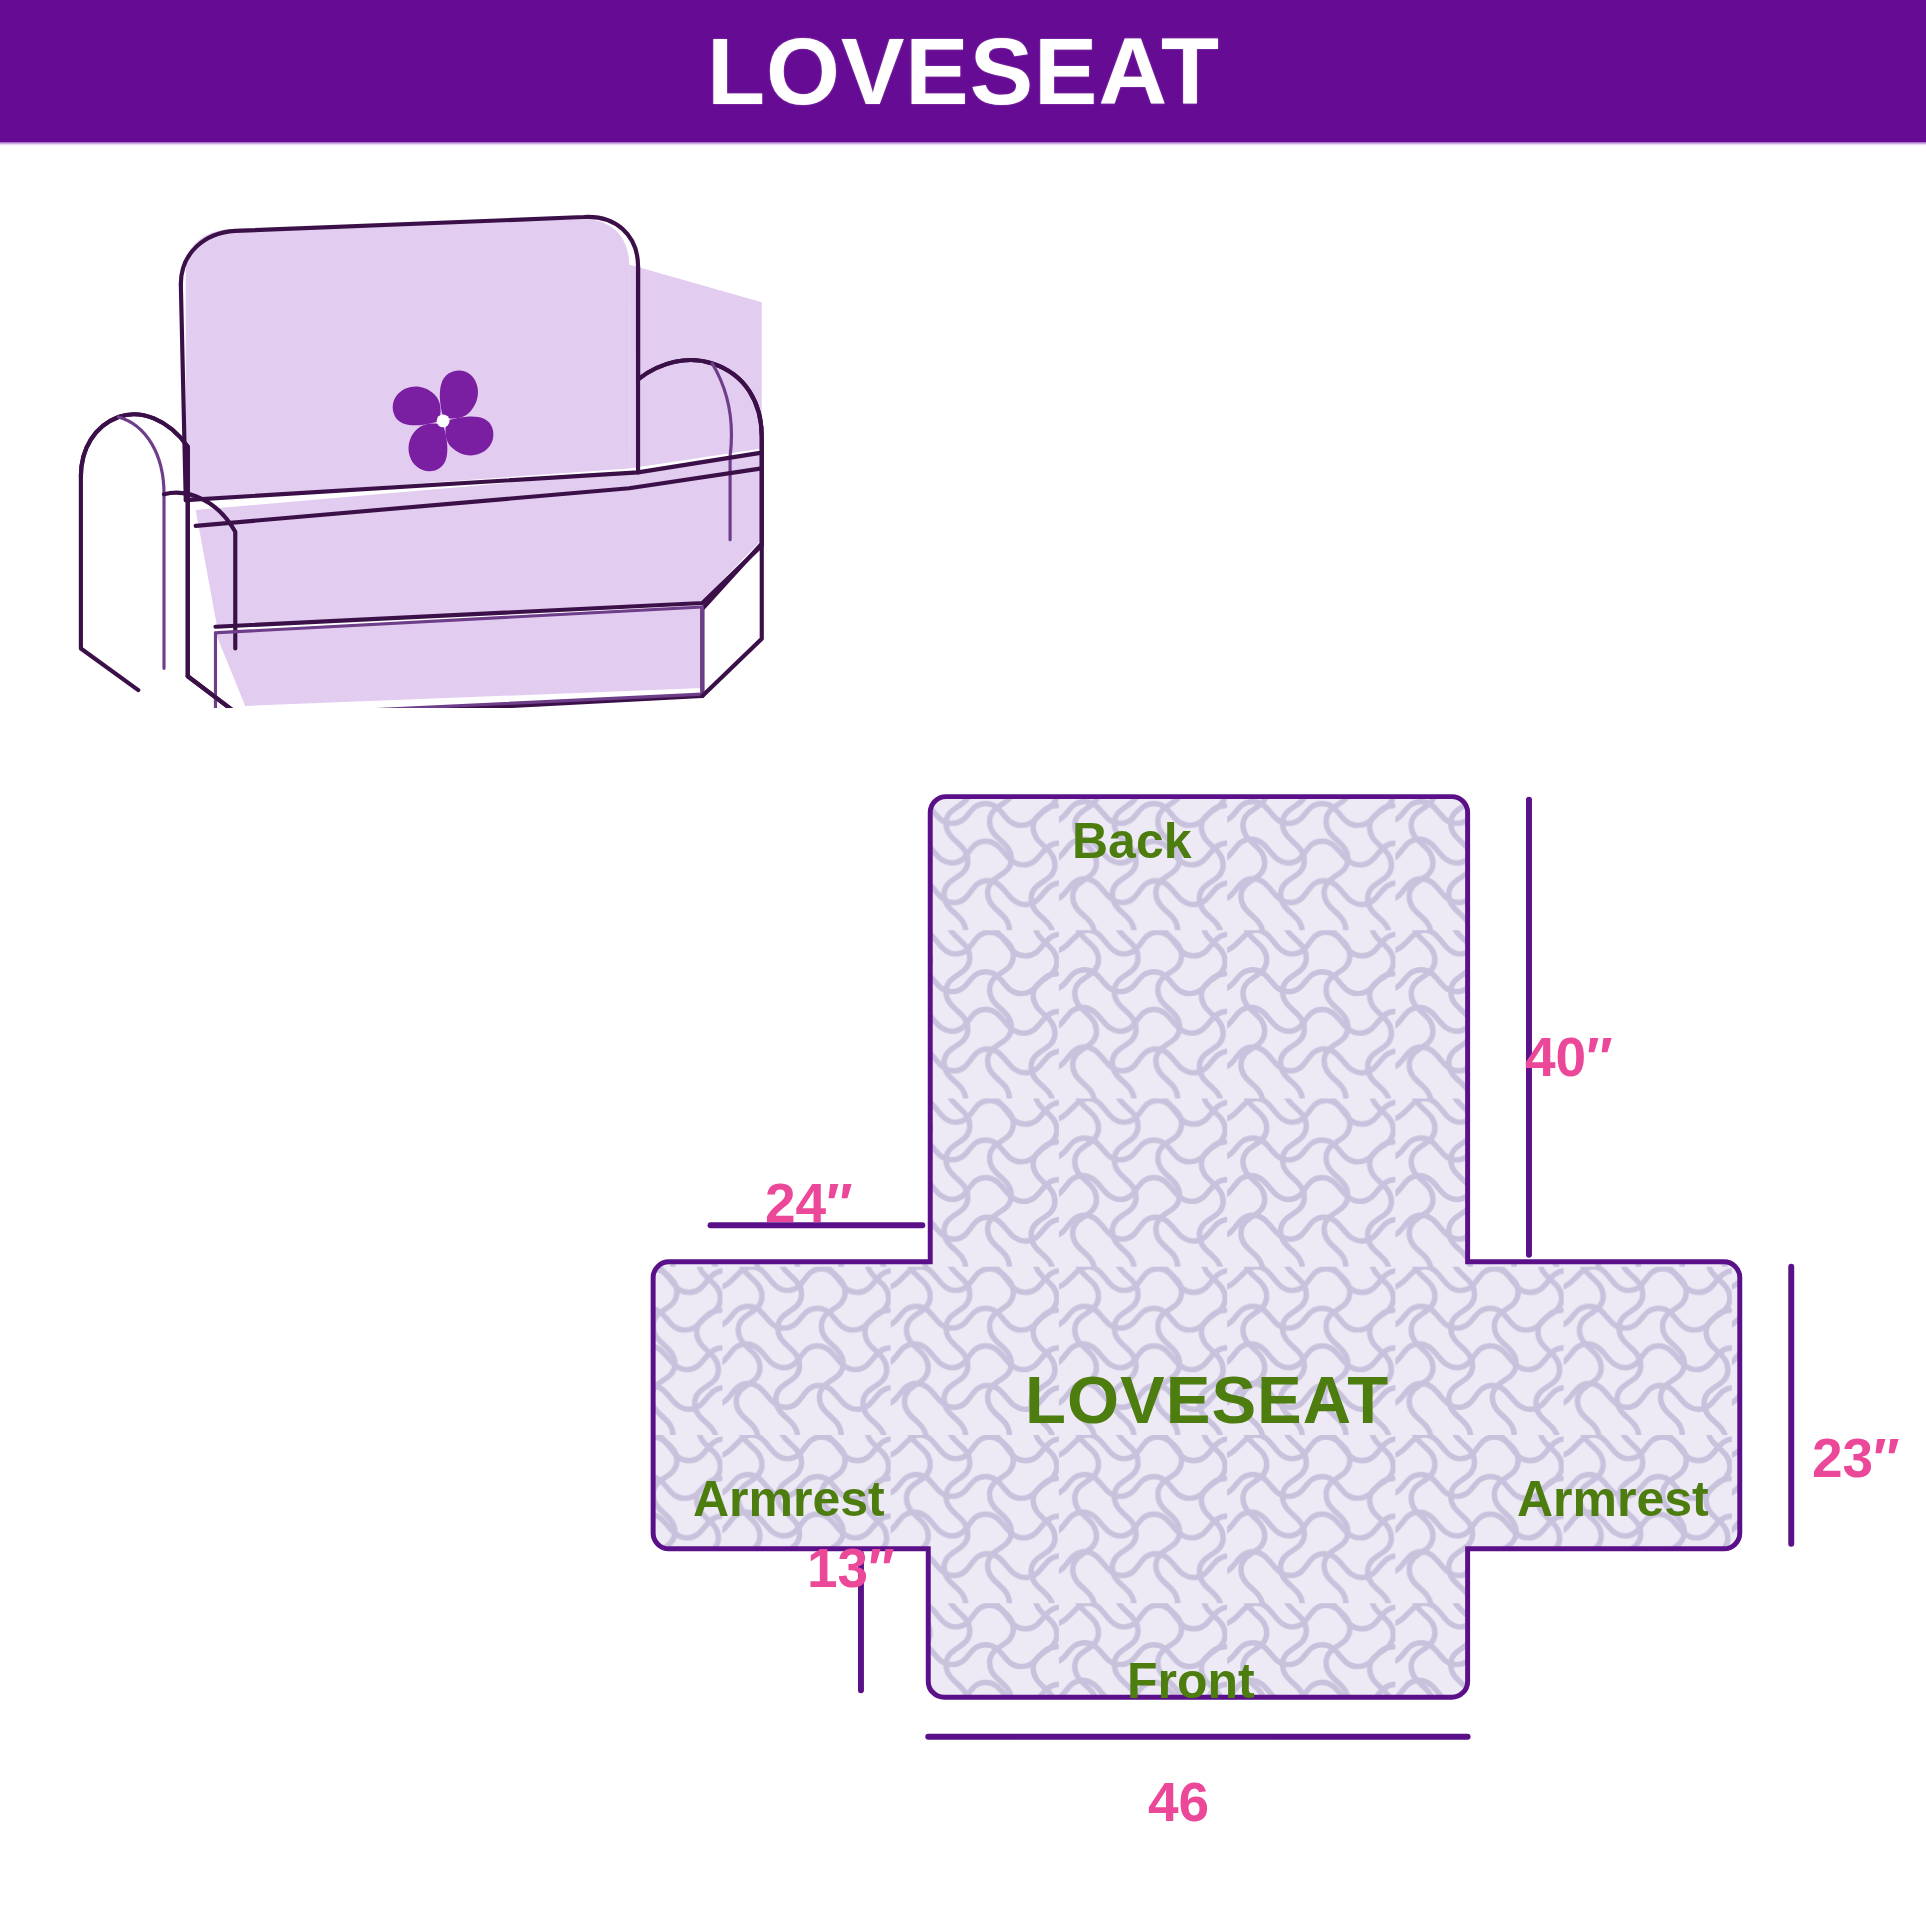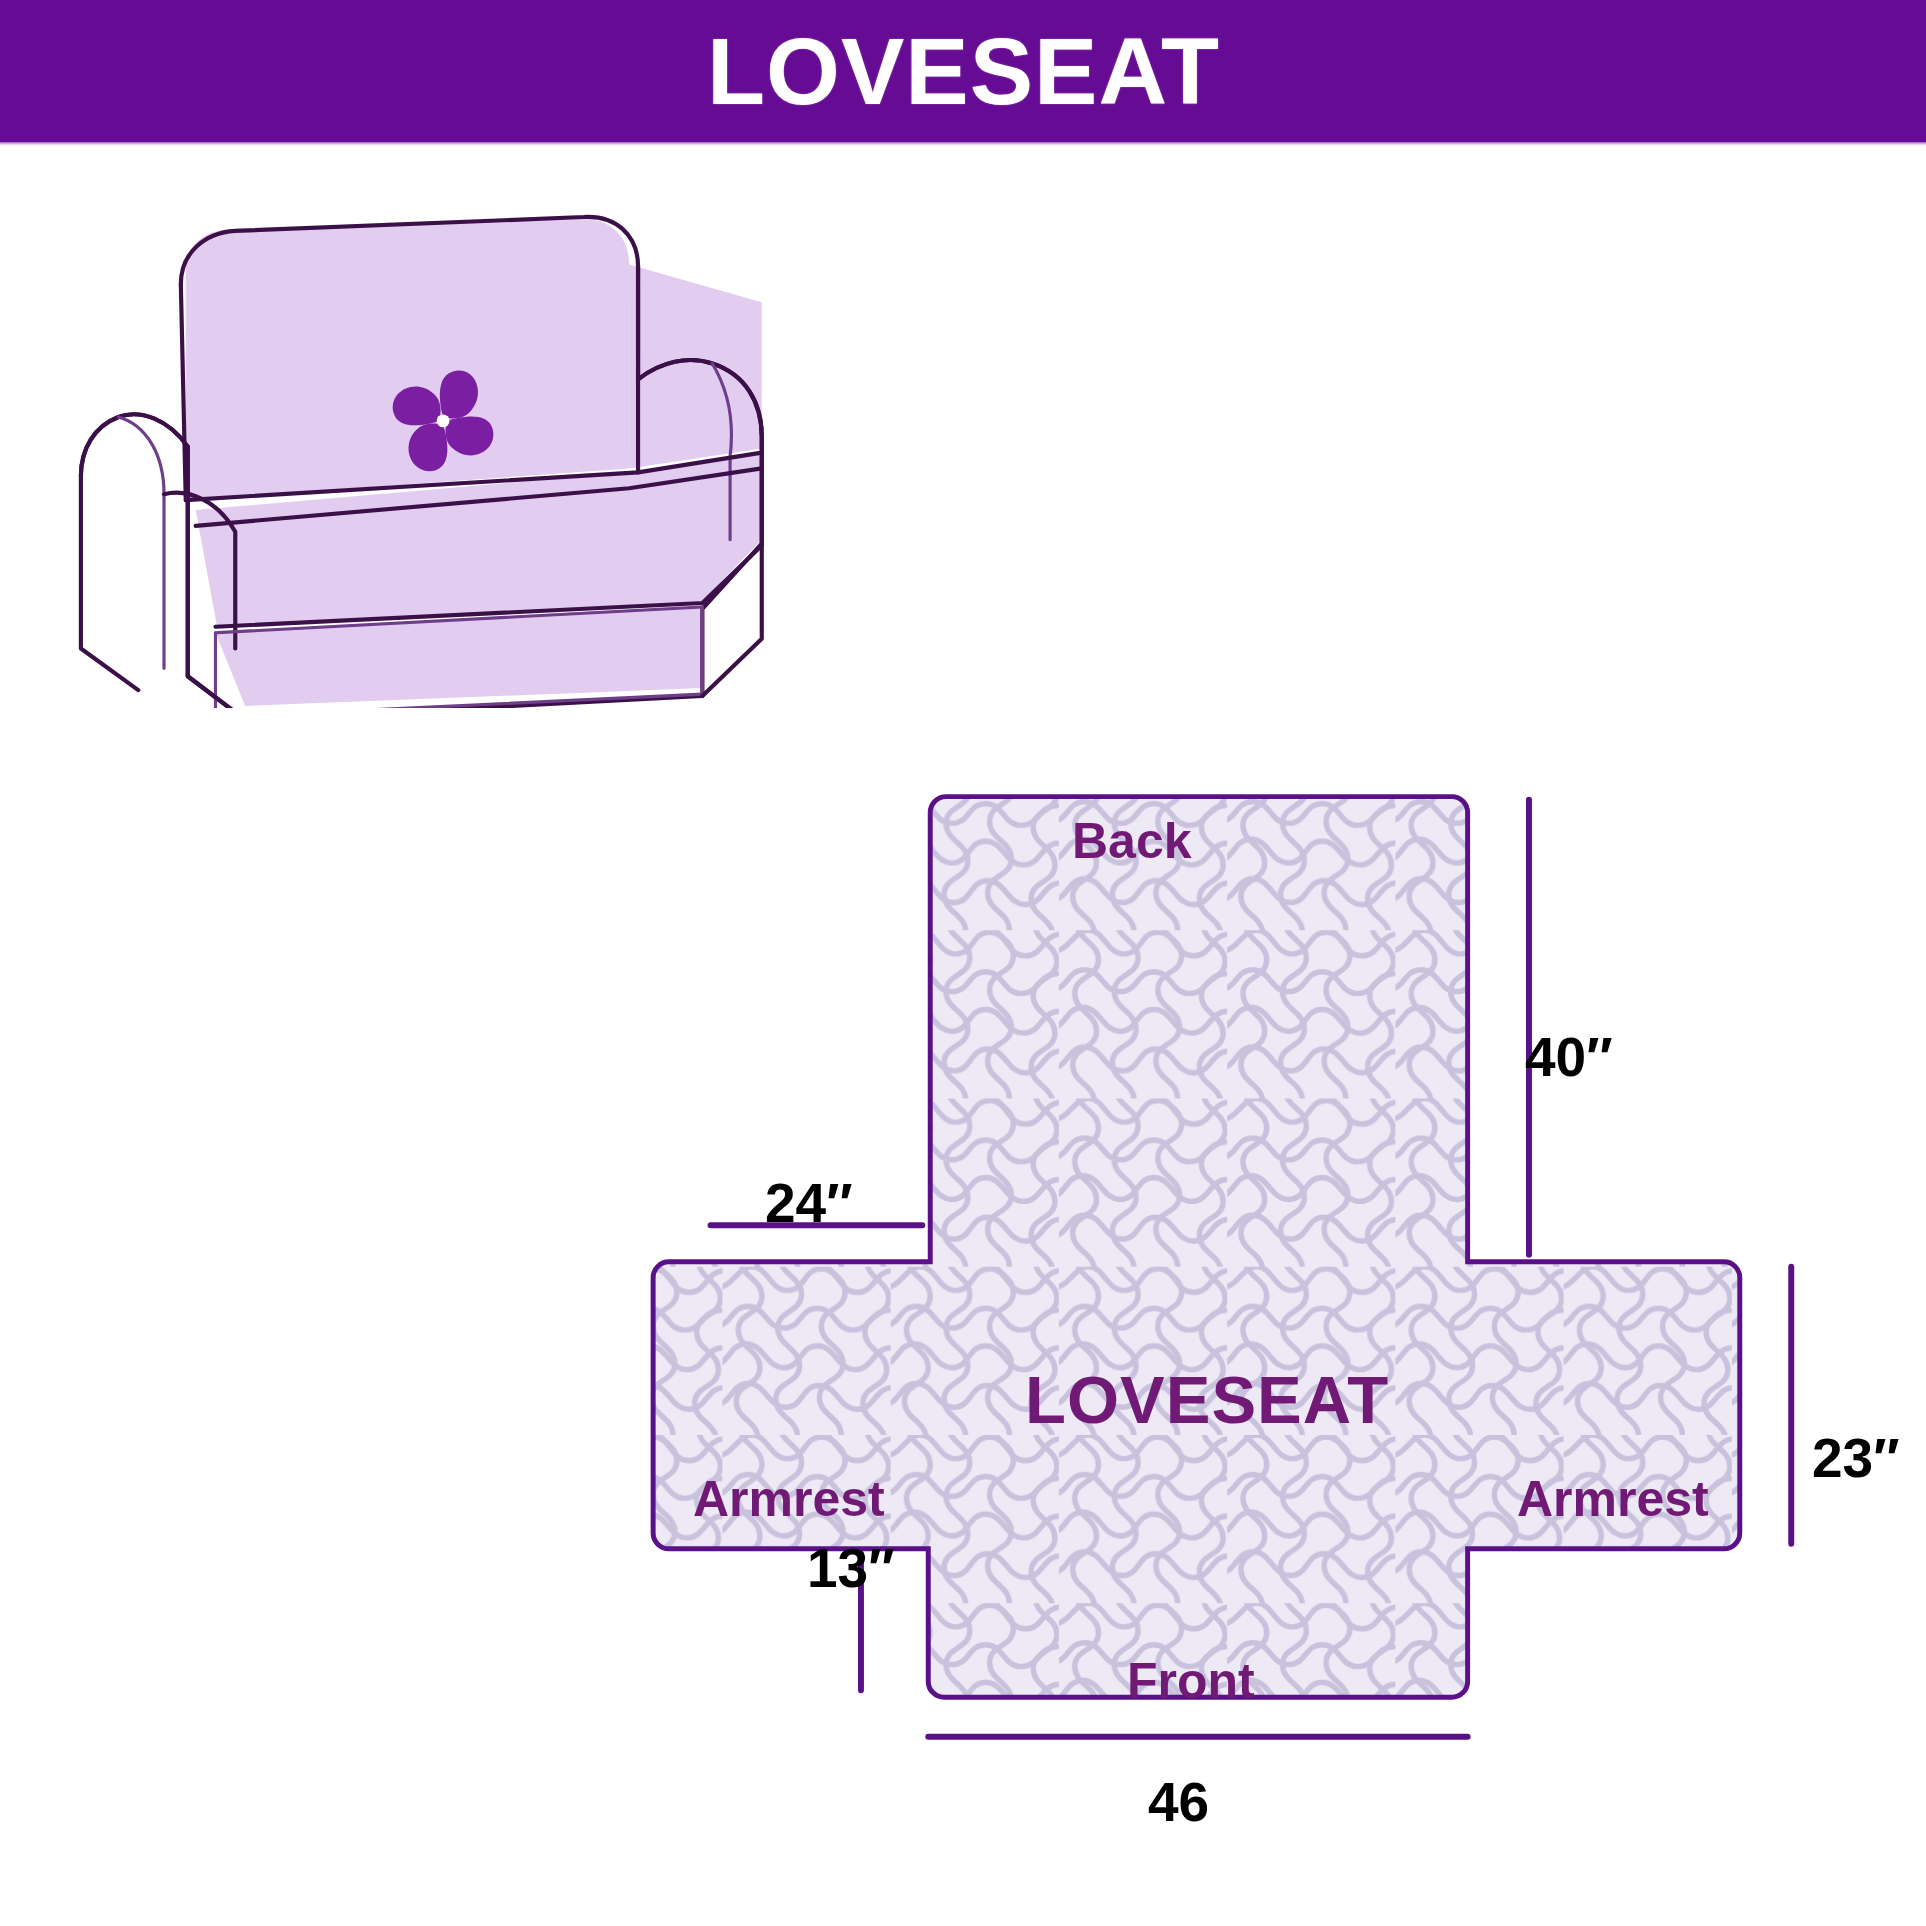--- a/index.html
+++ b/index.html
@@ -61,28 +61,28 @@
   #cutout-diagram {
     position: absolute;
     left: 554px;
     top: 762px;
     width: 1372px;
     height: 1148px;
   }
 
   .dim-label {
     position: absolute;
-    color: #000000;
+    color: #ec4899;
     font-weight: bold;
     font-family: "Liberation Sans", sans-serif;
     white-space: nowrap;
   }
   .part-label {
     position: absolute;
-    color: #701a75;
+    color: #4d7c0f;
     font-weight: bold;
     font-family: "Liberation Sans", sans-serif;
     white-space: nowrap;
   }
 
   #label-back   { left: 1072px; top: 812px;  font-size: 50px; }
   #label-center { left: 1025px; top: 1361px; font-size: 67px; letter-spacing: 1px; }
   #label-armrest-left  { left: 693px;  top: 1470px; font-size: 50px; }
   #label-armrest-right { left: 1517px; top: 1470px; font-size: 50px; }
   #label-front  { left: 1127px; top: 1606px; font-size: 50px; margin-top: 46px; }

